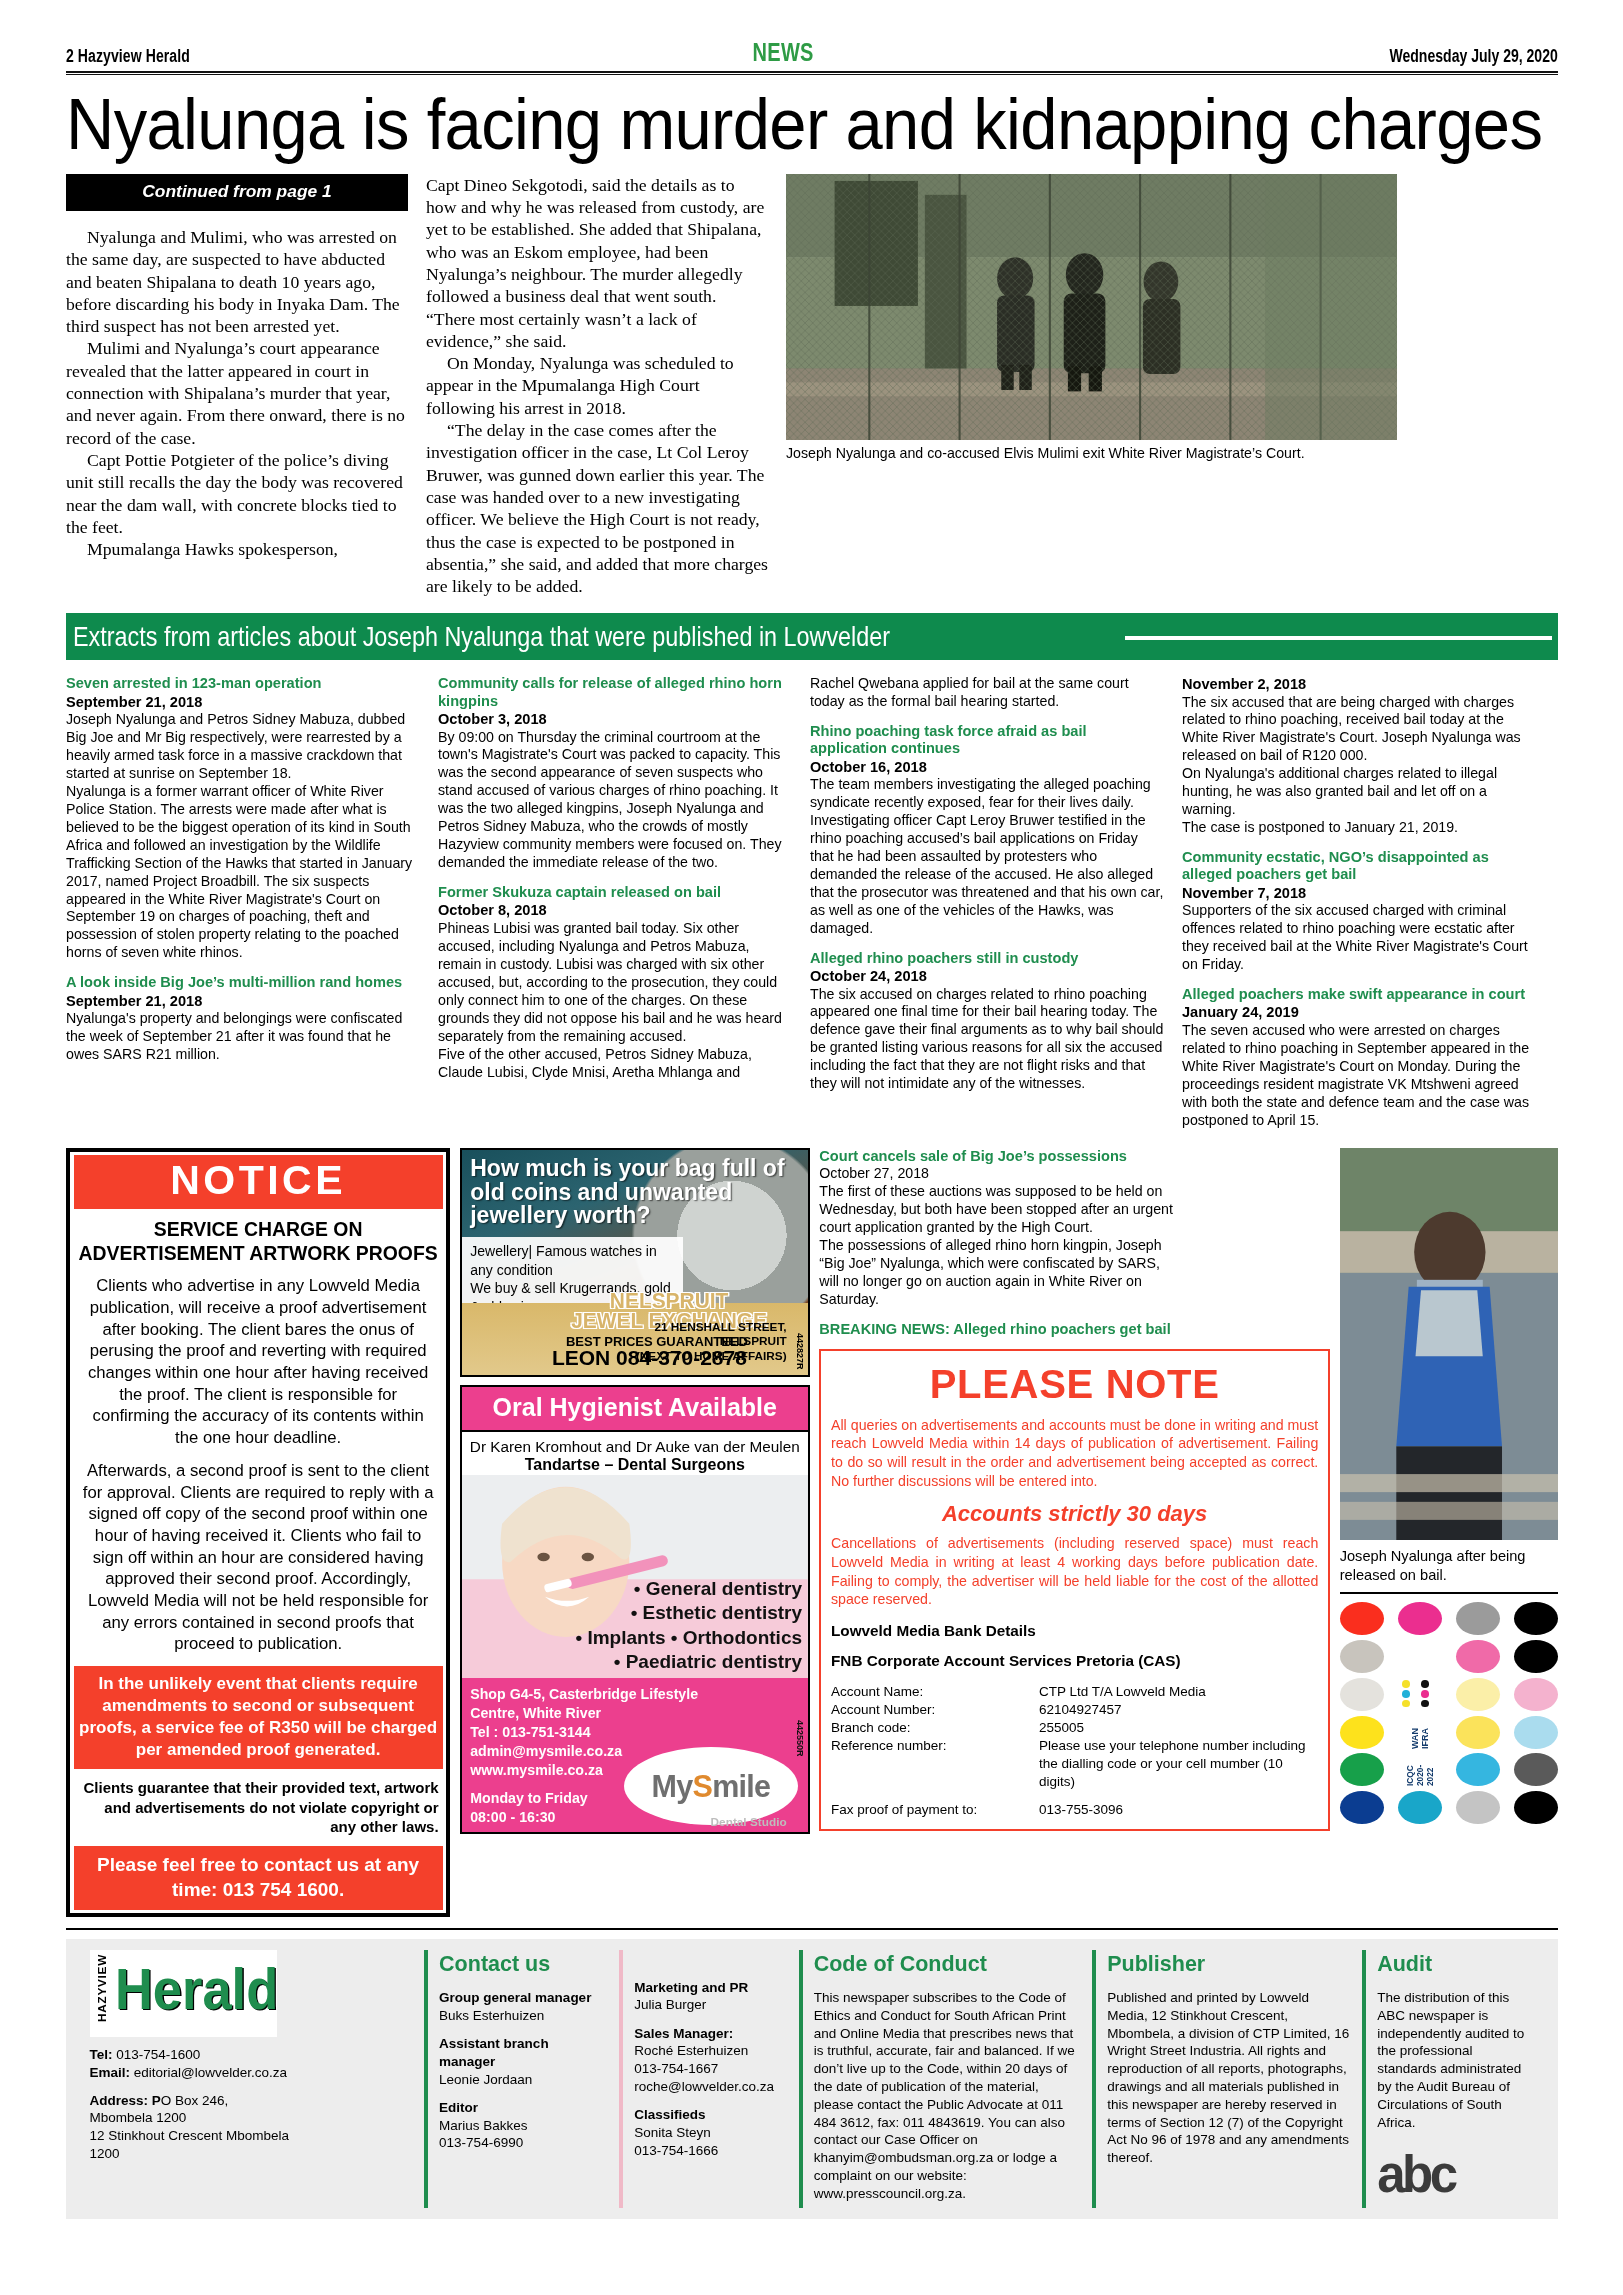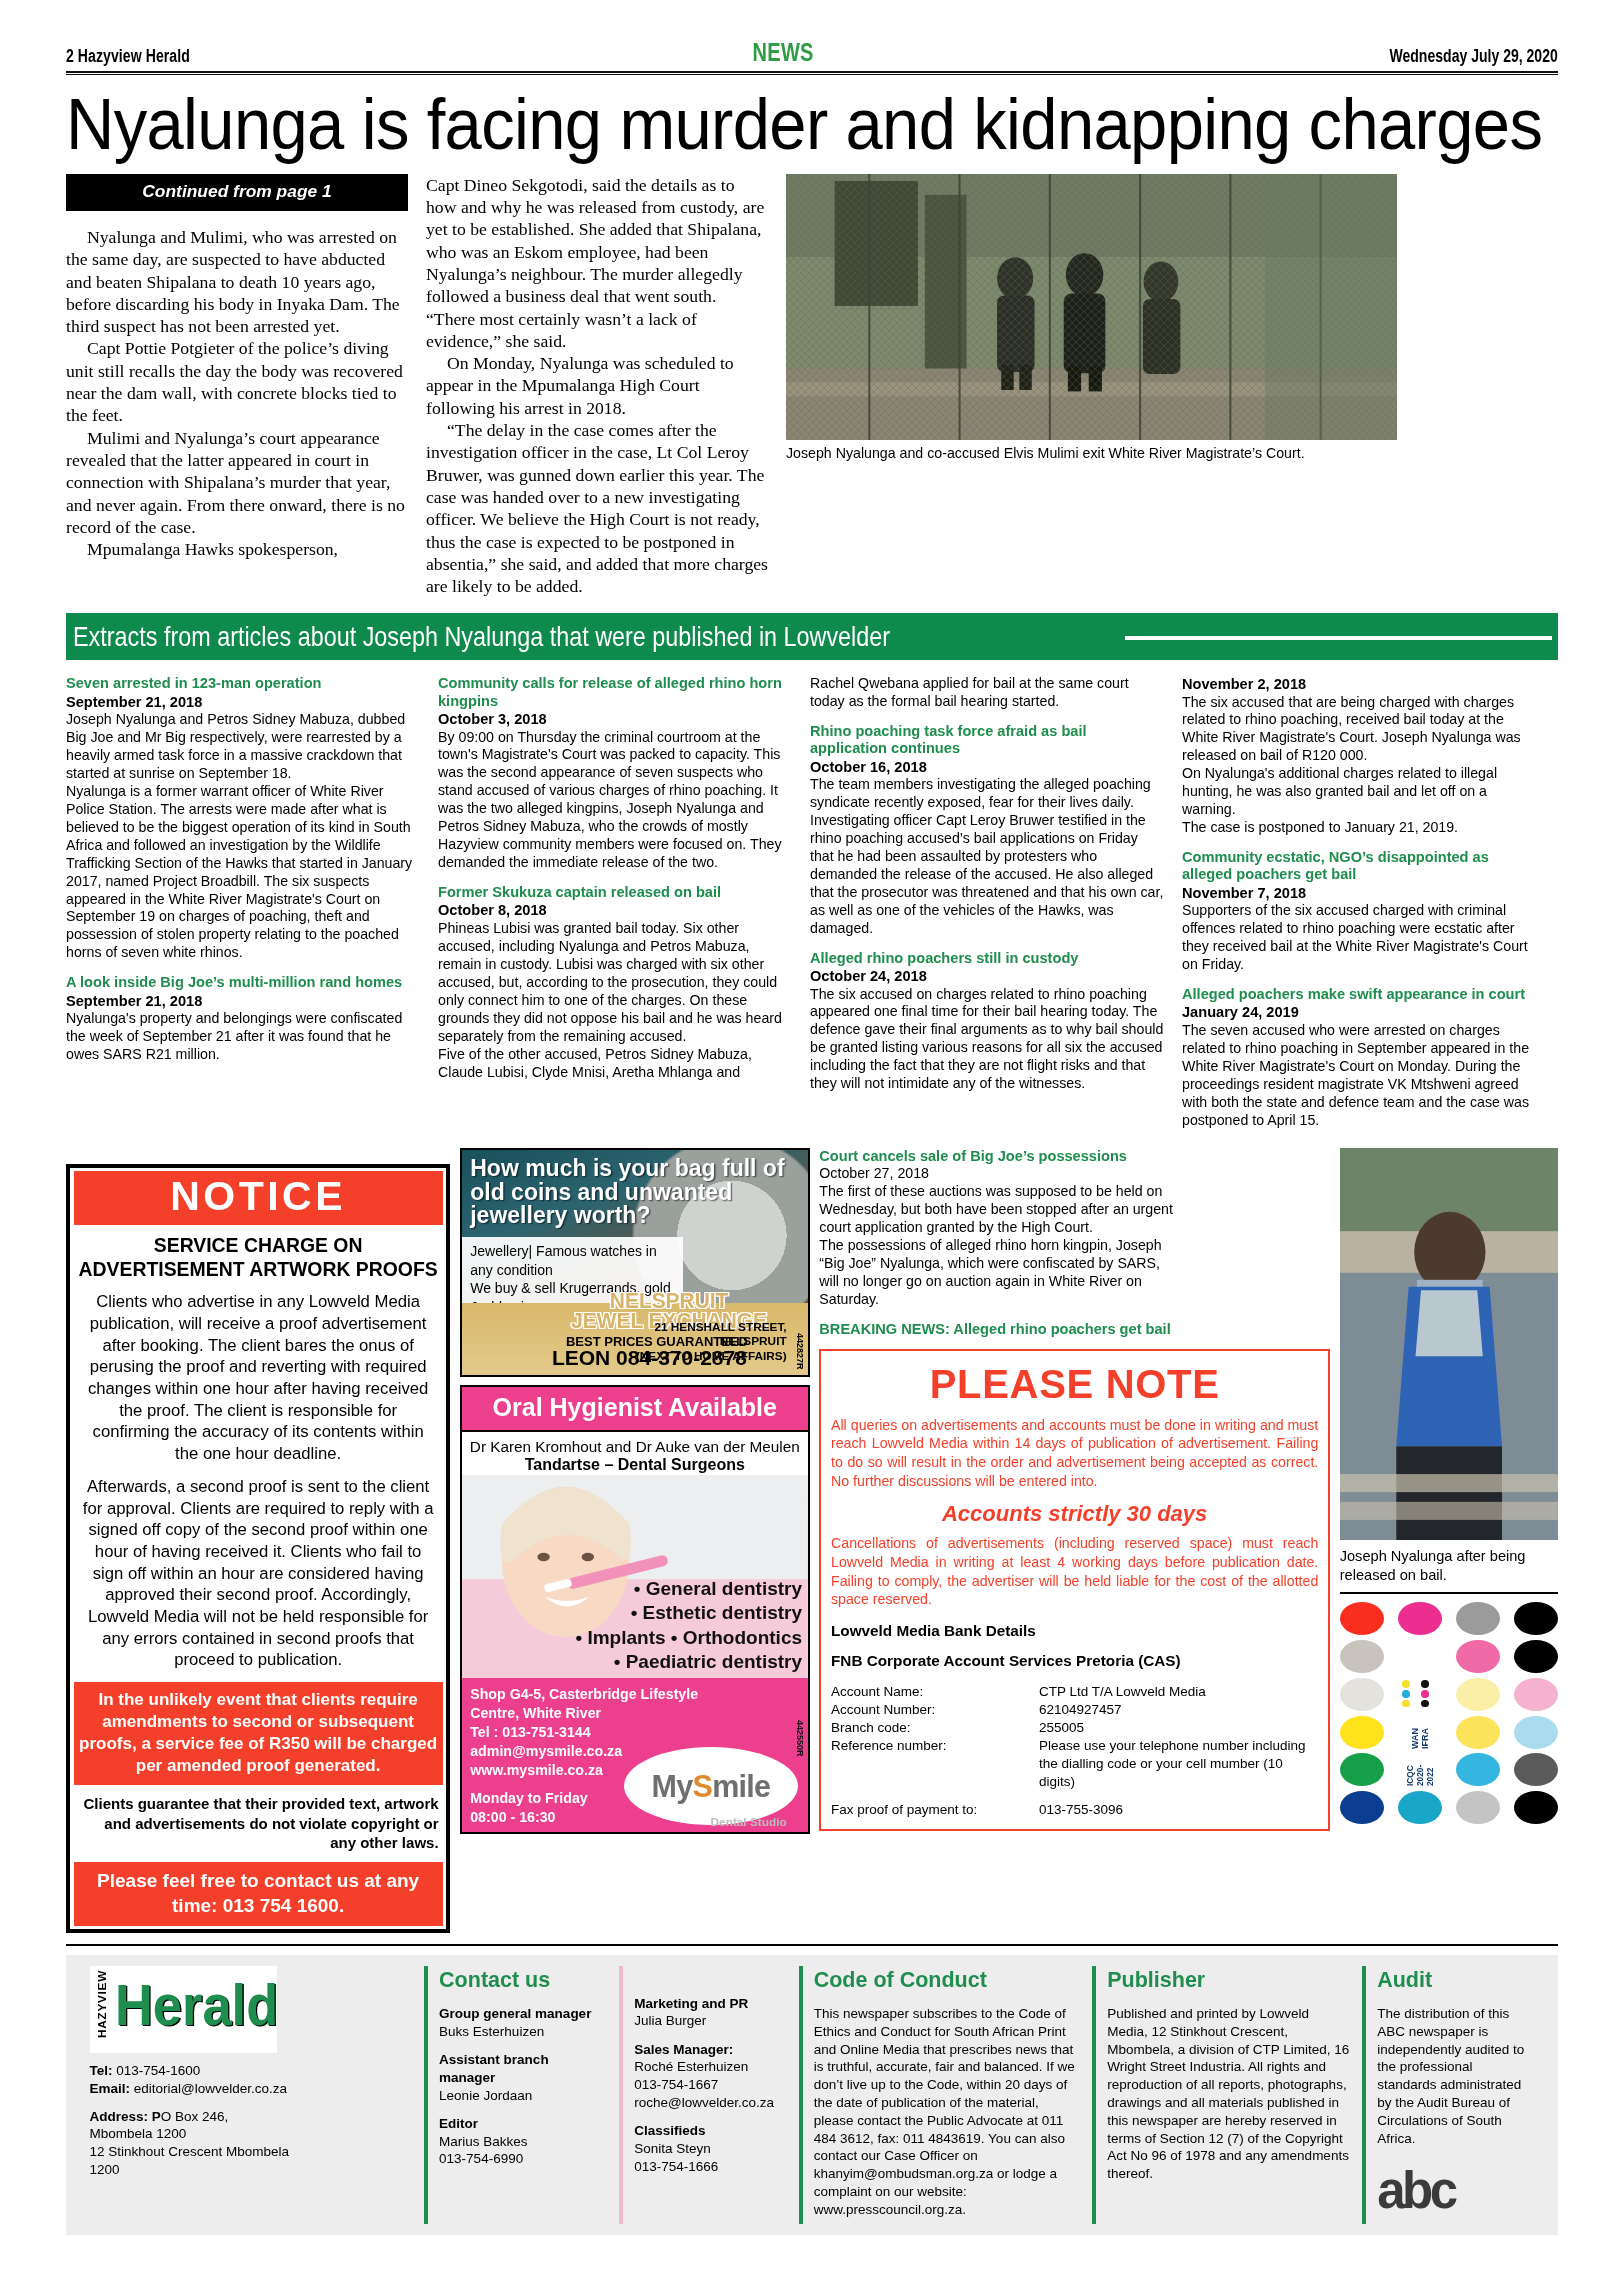--- a/index.html
+++ b/index.html
@@ -55,21 +55,21 @@
   .ex-col { width: 354px; font-size: 14.2px; line-height: 1.265; }
   .ex-col h3 { color:#1f8d4e; font-size: 14.6px; font-weight:bold; line-height:1.2; margin-top: 11.8px;}
   .ex-col h3:first-child { margin-top: 0; }
   .ex-col .date { font-weight:bold; font-size:14.6px; }
   .ex-col p { margin: 0; }
 
   
   .lower { display:flex; gap: 9.7px; margin-top: 18px; }
 
   
-  .col-notice { width: 389px; margin-top: 16px; }
+  .col-notice { width: 389px; }
   .notice-box { border: 4.9px solid #000; padding: 3.5px; }
   .notice-hdr { background:#f4402b; color:#fff; text-align:center; font-size: 41px;
                 font-weight: bold; letter-spacing: 3.5px; padding: 2.1px 0 4.9px;
                 -webkit-text-stroke: 0px;}
   .notice-sub { text-align:center; font-weight:bold; font-size: 19.4px; line-height:1.22;
                 margin: 9px 4.2px 9.7px; }
   .notice-p   { text-align:center; font-size: 16.7px; line-height: 1.3; margin: 0 5.6px 11px; }
   .notice-red { background:#f4402b; color:#fff; text-align:center; font-weight:bold;
                 font-size: 17px; line-height:1.3; padding: 7px 4.2px; margin-bottom: 9.7px;}
   .notice-bold{ text-align:right; font-weight:bold; font-size: 15px; line-height:1.3; margin: 0 4.2px 9.7px;}
@@ -188,22 +188,22 @@
   <div class="mh-rule"></div>
 
   <div class="headline">Nyalunga is facing murder and kidnapping charges</div>
 
   <div class="lead">
 
     <div class="lead-col">
       <div class="contbar">Continued from page 1</div>
       <div class="serif-body">
         <p>Nyalunga and Mulimi, who was arrested on the same day, are suspected to have abducted and beaten Shipalana to death 10 years ago, before discarding his body in Inyaka Dam. The third suspect has not been arrested yet.</p>
+        <p>Mulimi and Nyalunga’s court appearance revealed that the latter appeared in court in connection with Shipalana’s murder that year, and never again. From there onward, there is no record of the case.</p>
         <p>Capt Pottie Potgieter of the police’s diving unit still recalls the day the body was recovered near the dam wall, with concrete blocks tied to the feet.</p>
-        <p>Mulimi and Nyalunga’s court appearance revealed that the latter appeared in court in connection with Shipalana’s murder that year, and never again. From there onward, there is no record of the case.</p>
         <p>Mpumalanga Hawks spokesperson,</p>
       </div>
     </div>
 
     <div class="lead-col">
       <div class="serif-body">
         <p class="noind">Capt Dineo Sekgotodi, said the details as to how and why he was released from custody, are yet to be established. She added that Shipalana, who was an Eskom employee, had been Nyalunga’s neighbour. The murder allegedly followed a business deal that went south. “There most certainly wasn’t a lack of evidence,” she said.</p>
         <p>On Monday, Nyalunga was scheduled to appear in the Mpumalanga High Court following his arrest in 2018.</p>
         <p>“The delay in the case comes after the investigation officer in the case, Lt Col Leroy Bruwer, was gunned down earlier this year. The case was handed over to a new investigating officer. We believe the High Court is not ready, thus the case is expected to be postponed in absentia,” she said, and added that more charges are likely to be added.</p>
       </div>

